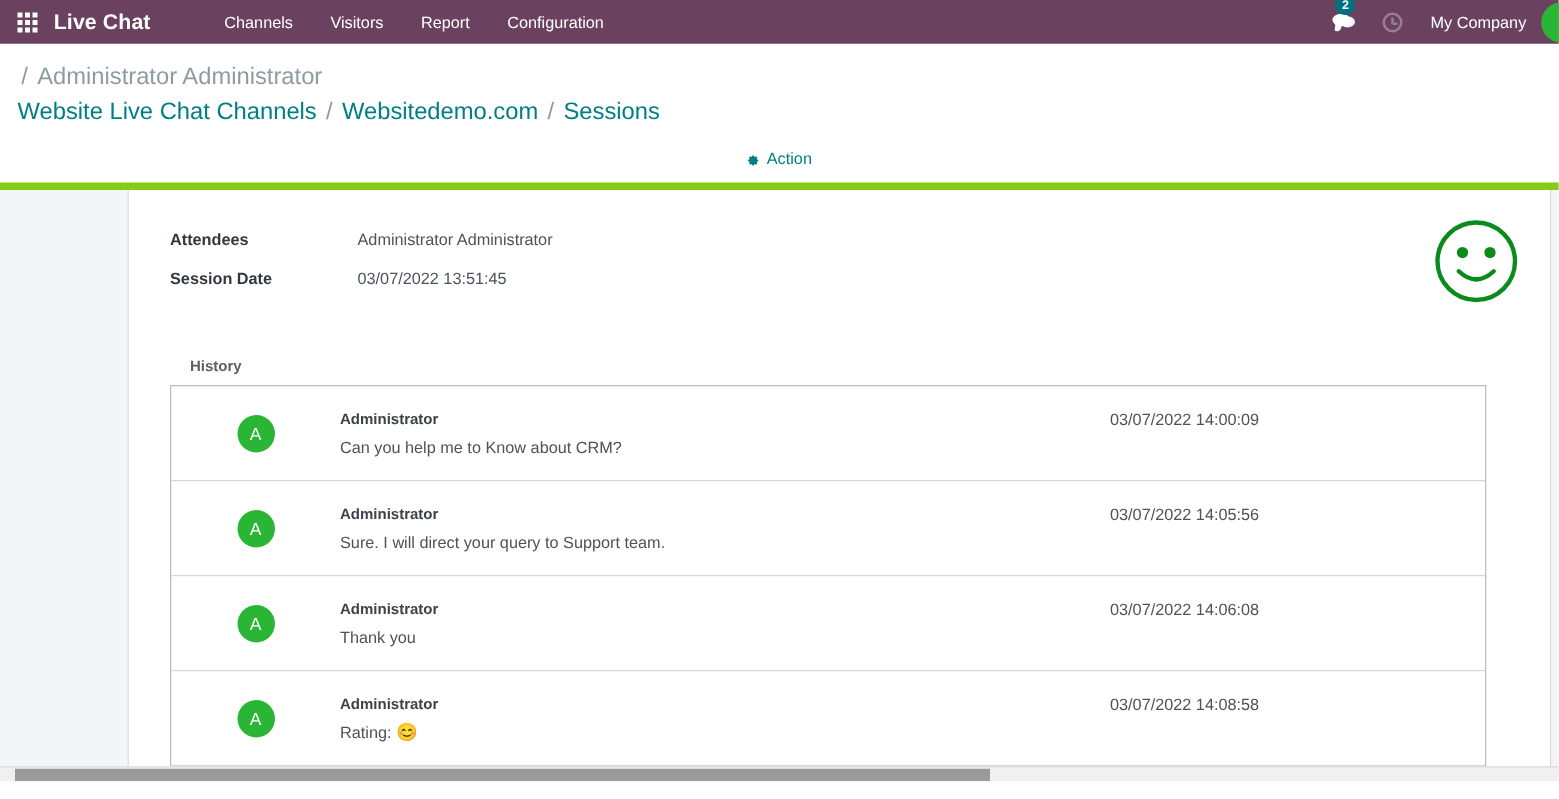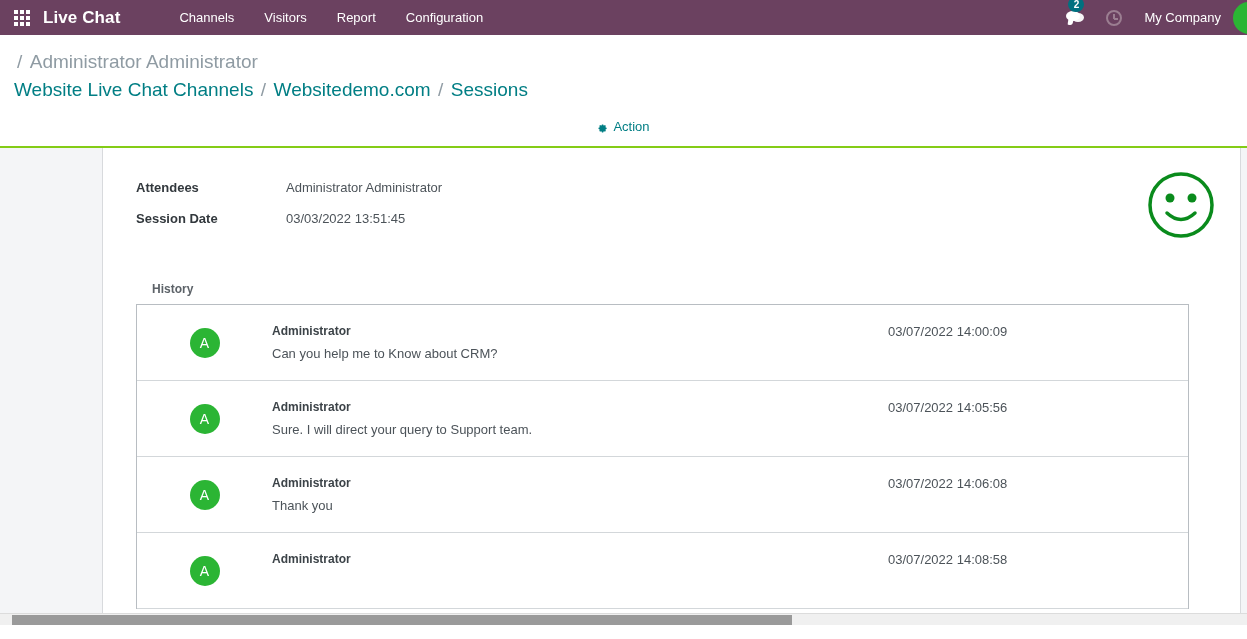--- a/index.html
+++ b/index.html
@@ -185,21 +185,21 @@
   .gear {
     width: 11px; height: 11px;
     position: relative;
     display: inline-block;
   }
   .gear svg { display: block; }
 
   
   .content-area {
     background: #f4f5f7;
-    border-top: 2px solid #84cc16;
+    border-top: 6px solid #84cc16;
     height: 479px;
     position: relative;
     overflow: hidden;
   }
   .sheet-wrapper {
     position: absolute;
     left: 102px;
     top: 0;
     width: 1139px;
     bottom: 12px;
@@ -388,21 +388,21 @@
           <path d="M21 43 Q35 56 49 43" fill="none" stroke="#0a8b1c" stroke-width="3.5" stroke-linecap="round"></path>
         </svg>
       </div>
 
       <div class="field-row">
         <div class="field-label">Attendees</div>
         <div class="field-value">Administrator Administrator</div>
       </div>
       <div class="field-row">
         <div class="field-label">Session Date</div>
-        <div class="field-value">03/03/2022 13:51:45</div>
+        <div class="field-value">03/07/2022 13:51:45</div>
       </div>
 
       <div class="history-label">History</div>
 
       <div class="history-table">
 
         <div class="msg-row">
           <div class="msg-avatar-cell">
             <div class="avatar-circle">A</div>
           </div>
@@ -434,20 +434,21 @@
           </div>
           <div class="msg-date-cell">03/07/2022 14:06:08</div>
         </div>
 
         <div class="msg-row">
           <div class="msg-avatar-cell">
             <div class="avatar-circle">A</div>
           </div>
           <div class="msg-body">
             <div class="msg-author">Administrator</div>
+            <div class="msg-text"><span>Rating: </span><span class="msg-emoji">😊</span></div>
           </div>
           <div class="msg-date-cell">03/07/2022 14:08:58</div>
         </div>
 
       </div>
     </div>
   </div>
 
   <div class="hscroll-track">
     <div class="hscroll-thumb"></div>

